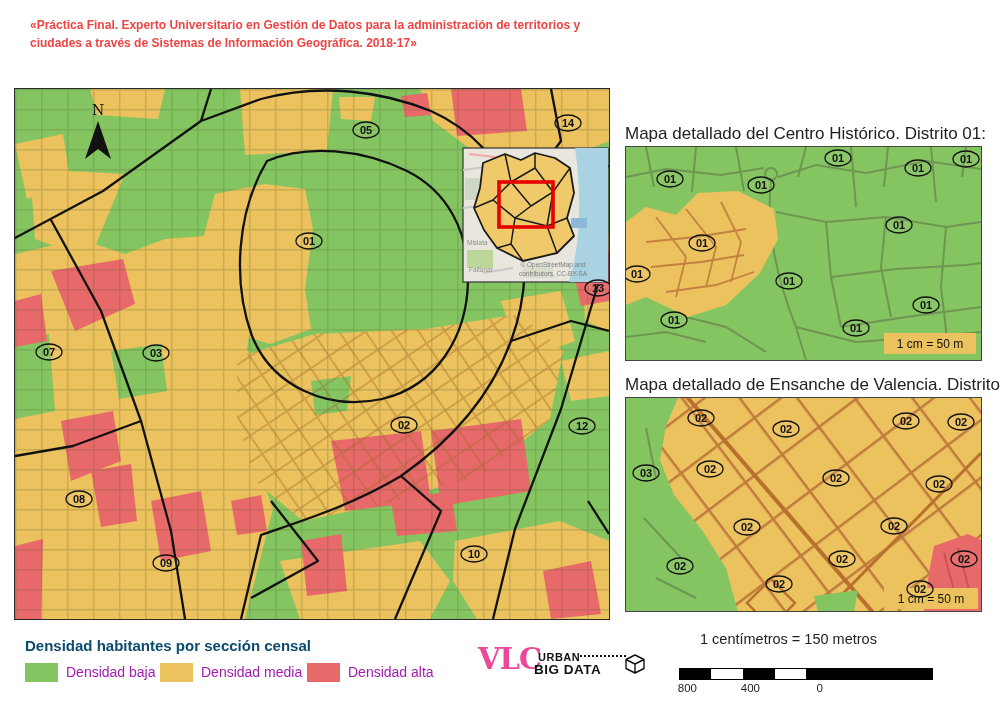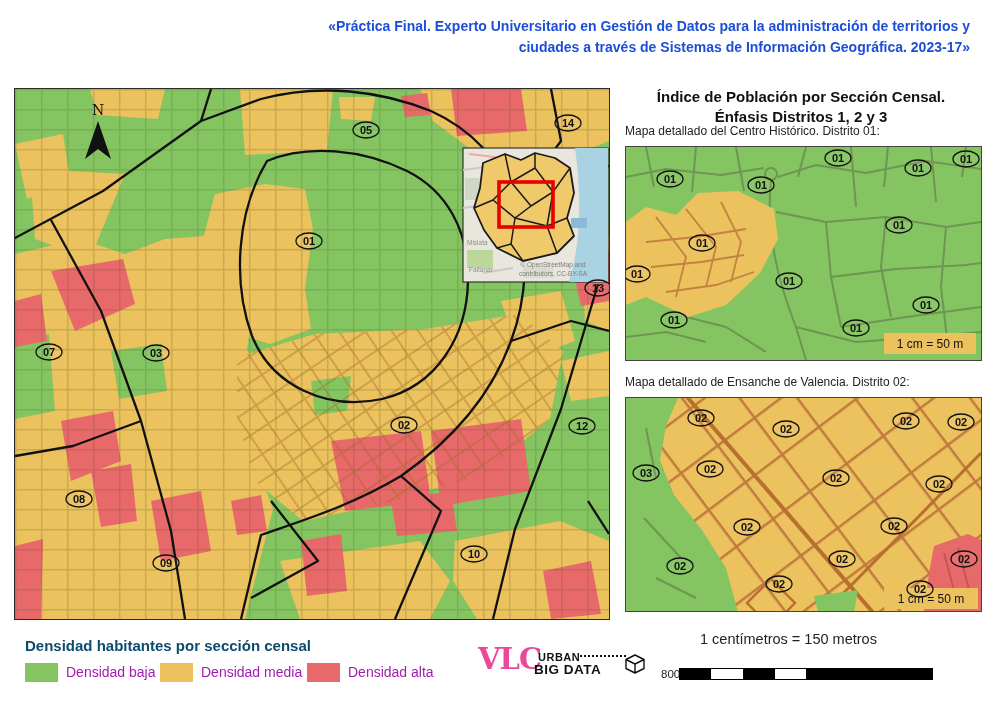--- a/index.html
+++ b/index.html
@@ -1,42 +1,42 @@
 <!DOCTYPE html>
 <html><head>
 <meta charset="utf-8">
 <style>
   html,body{margin:0;padding:0;background:#fff;}
   .page{position:relative;width:1000px;height:708px;background:#fff;overflow:hidden;
         font-family:"Liberation Sans",sans-serif;color:#1a1a1a;}
-  .doc-title{position:absolute;top:16px;left:30px;right:30px;text-align:right;
-             font-weight:bold;font-size:14px;line-height:1.5;color:#1d4ed8;}
+  .doc-title{position:absolute;top:16px;left:30px;right:30px;text-align:left;
+             font-weight:bold;font-size:12px;line-height:1.5;color:#ef4444;}
   .map-frame{position:absolute;border:1px solid #2a2a2a;background:#85c561;}
   #main-map{left:14px;top:88px;width:594px;height:530px;}
   #map1{left:625px;top:146px;width:355px;height:213px;border-color:#444;}
   #map2{left:625px;top:397px;width:355px;height:213px;border-color:#444;}
   .rp-title{position:absolute;left:618px;top:87px;width:366px;text-align:center;
             font-weight:bold;font-size:15px;line-height:1.35;color:#111;}
-  .caption{position:absolute;left:625px;font-size:12px;color:#222;}
+  .caption{position:absolute;left:625px;font-size:17px;color:#222;}
   #caption1{top:124px;} #caption2{top:375px;}
   .legend-title{position:absolute;left:25px;top:637px;font-size:15px;font-weight:bold;color:#0c4a6e;}
   .legend-item{position:absolute;top:662px;height:20px;display:flex;align-items:center;}
   .legend-swatch{width:33px;height:19px;display:inline-block;margin-right:8px;}
   .legend-label{font-size:14px;color:#a21caf;}
   #li0{left:25px;} #li1{left:160px;} #li2{left:307px;}
   .logo{position:absolute;left:478px;top:645px;width:175px;height:42px;}
   .logo-vlc{position:absolute;left:0;top:0;font-family:"DejaVu Serif",serif;font-weight:bold;
             font-size:29px;letter-spacing:-1px;color:#ec4899;line-height:1;}
   .logo-urban{position:absolute;left:60px;top:6px;font-size:11px;font-weight:bold;letter-spacing:.5px;color:#111;}
   .logo-dots{position:absolute;left:102px;top:10px;width:46px;border-top:2px dotted #111;}
   .logo-big{position:absolute;left:56px;top:17px;font-size:13.5px;font-weight:bold;letter-spacing:.5px;color:#111;}
   .logo-cube{position:absolute;left:146px;top:8px;}
   .scale-eq{position:absolute;left:700px;top:631px;width:245px;text-align:left;
             font-size:14.5px;color:#222;}
-  .tick{position:absolute;top:668px;font-size:11.5px;color:#222;text-align:left;width:36px;}
+  .tick{position:absolute;top:682px;font-size:11.5px;color:#222;text-align:right;width:36px;}
   #tick0{left:661px;} #tick1{left:724px;} #tick2{left:787px;}
   .tick-end{position:absolute;top:690px;left:922px;font-size:11px;color:#222;margin-top:48px;}
   .scalebar{position:absolute;left:679px;top:668px;width:252px;height:10px;
             border:1px solid #000;display:flex;}
   .sb-seg{height:100%;}
   .author{position:absolute;left:600px;top:684px;width:345px;text-align:right;
           font-size:11.5px;color:#222;}
   .lbl-ellipse{fill:rgba(255,255,255,0.05);stroke:#111;stroke-width:1.3;}
   .lbl-text{font-family:"Liberation Sans",sans-serif;font-size:11px;font-weight:bold;
             fill:#111;text-anchor:middle;}
@@ -45,21 +45,21 @@
   .scale-note-text{font-family:"Liberation Sans",sans-serif;font-size:12px;fill:#111;text-anchor:middle;}
   .north-n{font-family:"DejaVu Serif",serif;font-size:14px;fill:#111;text-anchor:middle;}
 </style>
 </head>
 <body>
 
 <div class="page">
 
   <div class="doc-title">
     <span>«Práctica Final. Experto Universitario en Gestión de Datos para la administración de territorios y</span><br>
-    <span>ciudades a través de Sistemas de Información Geográfica. 2023-17»</span>
+    <span>ciudades a través de Sistemas de Información Geográfica. 2018-17»</span>
   </div>
 
   <div class="map-frame" id="main-map">
     <svg width="594" height="530" viewBox="0 0 594 530">
       <defs>
         <pattern id="stGrid" width="26" height="20" patternUnits="userSpaceOnUse">
           <path d="M0 .75H26 M.75 0V20" stroke="rgba(70,90,45,0.22)" stroke-width="1.5" fill="none"></path>
         </pattern>
         <pattern id="stDiag" width="22" height="22" patternUnits="userSpaceOnUse" patternTransform="rotate(-34)">
           <path d="M0 1H22 M1 0V22" stroke="rgba(160,105,35,0.38)" stroke-width="2" fill="none"></path>
@@ -196,24 +196,20 @@
           <ellipse cx="151" cy="474" rx="13" ry="8" class="lbl-ellipse"></ellipse>
           <text x="151" y="478" class="lbl-text">09</text>
         </g>
         <g>
           <ellipse cx="459" cy="465" rx="13" ry="8" class="lbl-ellipse"></ellipse>
           <text x="459" y="469" class="lbl-text">10</text>
         </g>
       </svg>
   </div>
 
-  <div class="rp-title">
-    <span>Índice de Población por Sección Censal.</span><br>
-    <span>Énfasis Distritos 1, 2 y 3</span>
-  </div>
 
   <div class="caption" id="caption1">Mapa detallado del Centro Histórico. Distrito 01:</div>
 
   <div class="map-frame" id="map1">
     <svg width="355" height="213" viewBox="0 0 355 213">
       <rect x="0" y="0" width="355" height="213" fill="#85c561"></rect>
       <g fill="none" stroke="#6e9552" stroke-width="2">
         <path d="M0,30 L40,22 L95,28 L138,21"></path>
         <path d="M152,30 L190,18 L240,26 L300,14 L355,22"></path>
         <path d="M20,0 L28,40 M70,0 L66,45 M110,0 L118,44 M180,0 L172,30 M225,0 L230,60 M262,0 L258,40 M305,0 L310,55 M340,0 L336,30"></path>

